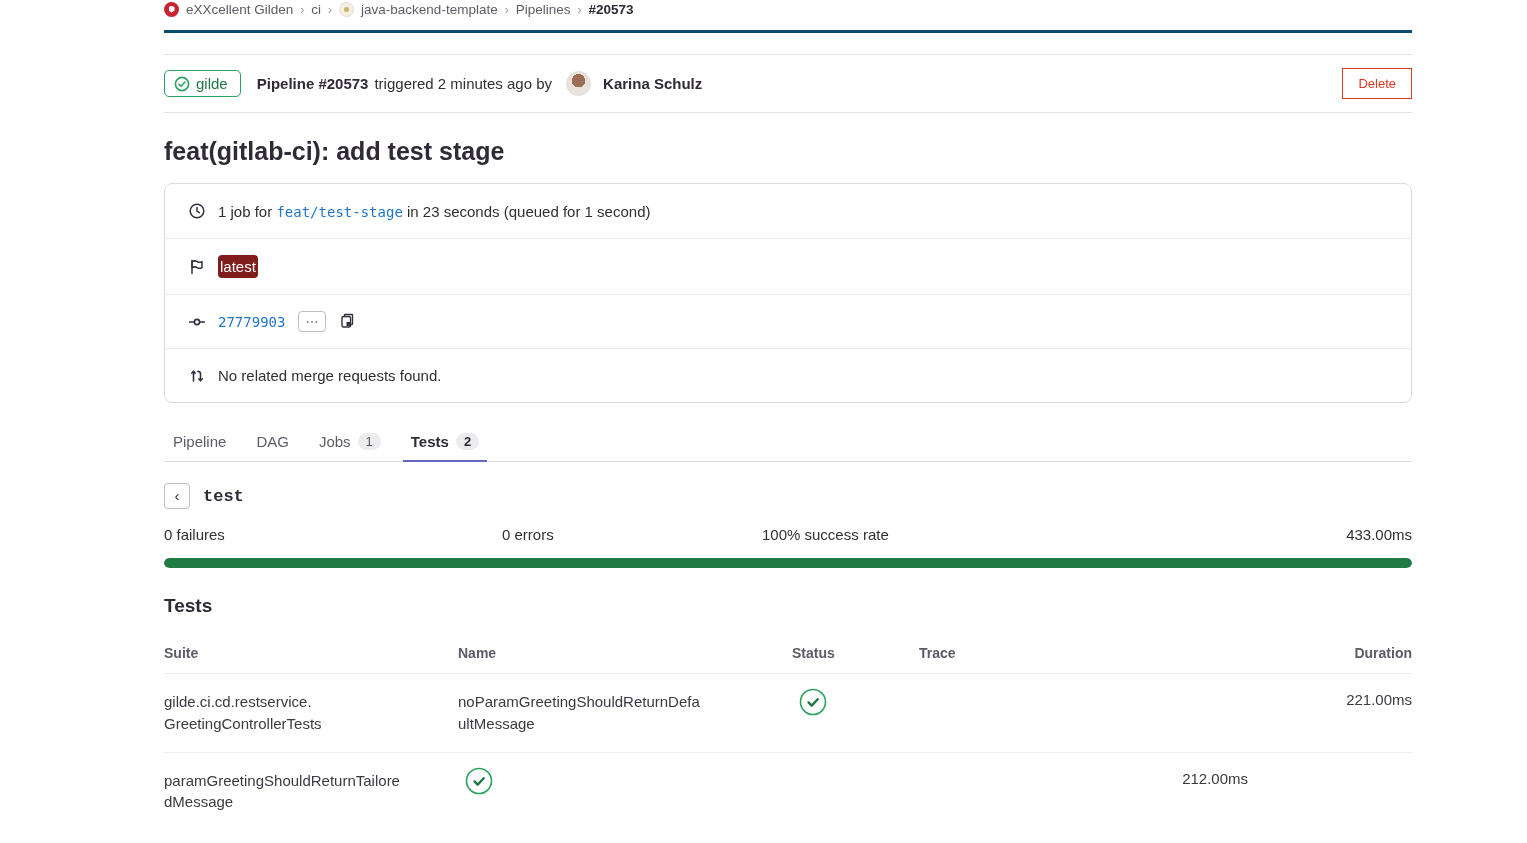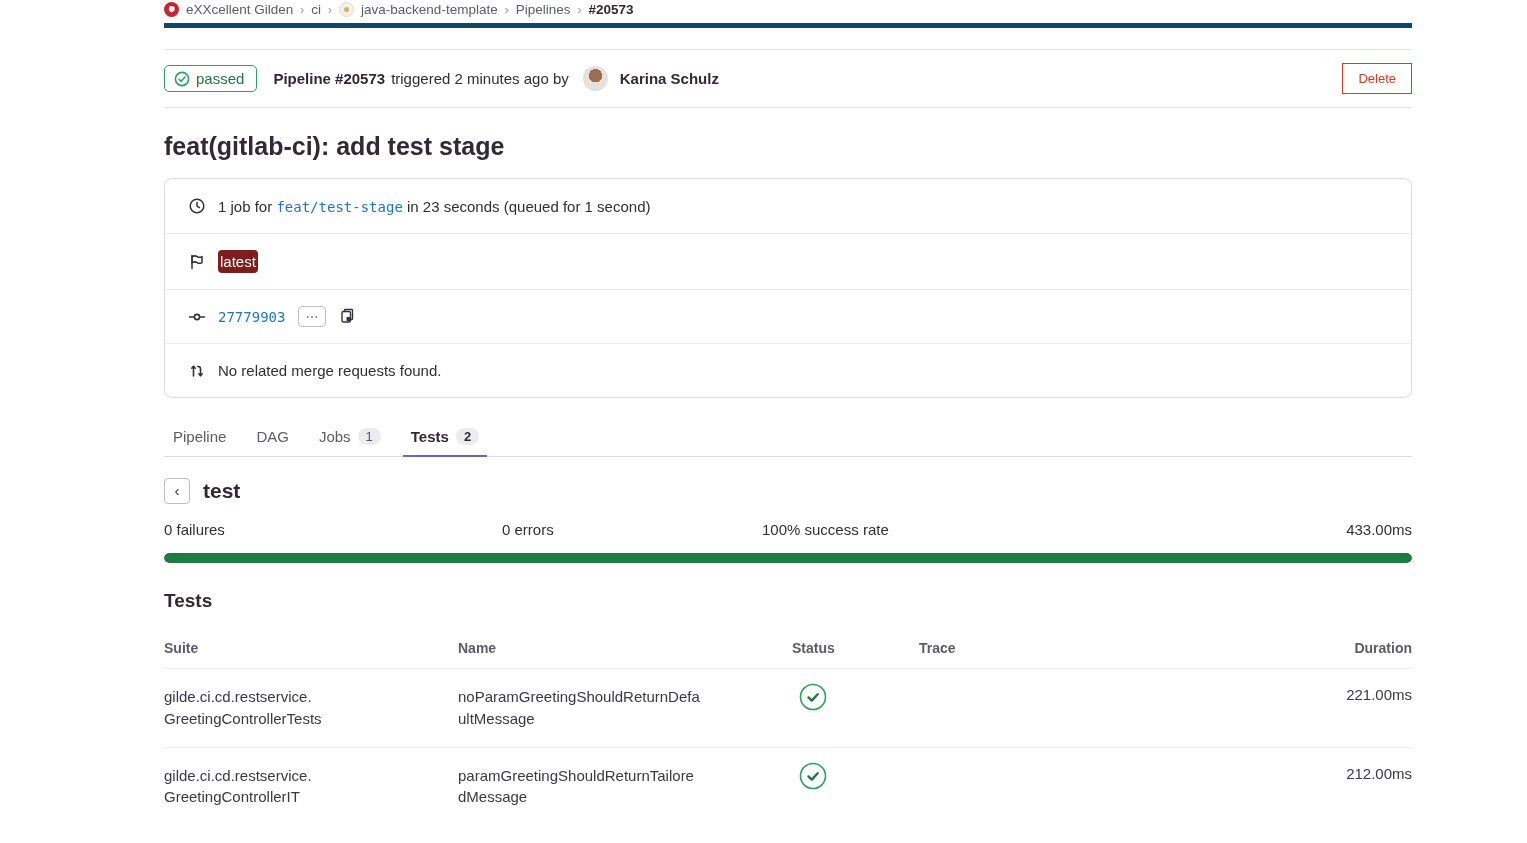--- a/index.html
+++ b/index.html
@@ -1,21 +1,21 @@
 <!DOCTYPE html>
 <html><head>
 <meta charset="utf-8">
 <style>
   * { box-sizing: border-box; margin: 0; padding: 0; }
   html,body { background:#fff; font-family:"Liberation Sans", sans-serif; color:#303030; }
   body { width:1527px; height:843px; overflow:hidden; }
   .container { margin-left:164px; width:1248px; }
 
   
-  .breadcrumb { display:flex; align-items:center; gap:7px; padding:2px 0 6px 0; border-bottom:5px solid #0c4a6e; font-size:13.5px; color:#5c5c66; }
+  .breadcrumb { display:flex; align-items:center; gap:7px; padding:2px 0 13px 0; border-bottom:3px solid #0c4a6e; font-size:13.5px; color:#5c5c66; }
   .crumb { color:#5c5c66; text-decoration:none; display:flex; align-items:center; gap:5px; cursor:pointer; }
   .crumb.current { color:#2f2a36; font-weight:bold; }
   .crumb-sep { color:#9a99a3; font-size:12px; }
   .avatar-dot { width:15px; height:15px; border-radius:50%; display:inline-block; }
   .group-logo { background:#c8242f; position:relative; }
   .group-logo::after { content:""; position:absolute; left:4.5px; top:3.5px; width:6px; height:7px; background:#fff; clip-path:polygon(50% 0,100% 25%,100% 70%,50% 100%,0 70%,0 25%); }
   .project-logo { background:#f5f0e4; border:1px solid #e0dccc; position:relative; }
   .project-logo::after { content:""; position:absolute; left:4px; top:4px; width:5px; height:5px; border-radius:50%; background:#c9b36a; }
 
   
@@ -44,21 +44,21 @@
   .tabs { margin-top:21px; display:flex; border-bottom:1px solid #dbdbdb; padding-left:1px; }
   .tab { display:flex; align-items:center; gap:7px; padding:9px 8px 11px 8px; font-size:15px; color:#5c5c66; cursor:pointer; margin-right:14px; position:relative; }
   .tab.active { color:#2f2a36; font-weight:bold; }
   .tab.active::after { content:""; position:absolute; left:0; right:0; bottom:-1px; height:2px; background:#6666c4; }
   .count-badge { background:#ececef; color:#57565e; border-radius:10px; padding:1px 8px; font-size:13px; font-weight:normal; }
   .tab.active .count-badge { color:#2f2a36; font-weight:bold; }
 
   
   .suite-header { display:flex; align-items:center; gap:13px; margin-top:21px; }
   .btn-back { width:26px; height:26px; border:1px solid #bfbfc3; border-radius:4px; background:#fff; color:#33303f; font-size:15px; line-height:22px; cursor:pointer; }
-  .suite-name { font-size:21px; font-weight:bold; color:#2f2a36; }
+  .suite-name { font-size:17px; font-weight:bold; color:#2f2a36;font-family:Liberation Mono, monospace; }
 
   
   .stats-row { display:grid; grid-template-columns:338px 260px 221px 1fr auto; margin-top:17px; font-size:15px; color:#303030; }
   .stats-row .right { text-align:right; }
   .progress-track { margin-top:15px; height:10px; border-radius:6px; background:#e9e9ec; overflow:hidden; }
   .progress-fill { height:100%; background:#1f7a44; border-radius:6px; }
 
   
   .tests-heading { margin-top:27px; font-size:19px; font-weight:bold; color:#2f2a36; }
   .tbl-header, .tbl-row { display:grid; grid-template-columns:250px 290px 83px 1fr 120px; column-gap:0;gap:44px; }
@@ -88,21 +88,21 @@
     <span class="crumb-sep">›</span>
     <span class="crumb current">#20573</span>
   </nav>
 
   <div class="status-bar">
     <span class="badge-passed">
       <svg class="icon16" viewBox="0 0 16 16" width="16" height="16" fill="none" stroke="#2da160" stroke-width="1.6">
           <circle cx="8" cy="8" r="6.6"></circle>
           <path d="M5 8.2l2 2 4-4.2" stroke-linecap="round" stroke-linejoin="round"></path>
         </svg>
-      <span>passed</span>
+      <span>gilde</span>
     </span>
     <span class="pipeline-info">
       <span class="bold">Pipeline #20573</span>
       <span>triggered 2 minutes ago by</span>
       <span class="user-avatar"></span>
       <span class="bold">Karina Schulz</span>
     </span>
     <span class="spacer"></span>
     <button class="btn-delete">Delete</button>
   </div>
@@ -204,21 +204,20 @@
       <svg class="status-check" viewBox="0 0 28 28" fill="none">
           <circle cx="14" cy="14" r="12.5" stroke="#2da160" stroke-width="1.6"></circle>
           <path d="M9.5 14.4l3.2 3.2 6-6.4" stroke="#217645" stroke-width="2.4" stroke-linecap="round" stroke-linejoin="round"></path>
         </svg>
     </span>
     <span></span>
     <span class="cell-right">221.00ms</span>
   </div>
 
   <div class="tbl-row">
-    <span class="cell-suite">gilde.​ci.​cd.​restservice.​GreetingControllerIT</span>
     <span class="cell-name">paramGreetingShouldReturnTailoredMessage</span>
     <span>
       <svg class="status-check" viewBox="0 0 28 28" fill="none">
           <circle cx="14" cy="14" r="12.5" stroke="#2da160" stroke-width="1.6"></circle>
           <path d="M9.5 14.4l3.2 3.2 6-6.4" stroke="#217645" stroke-width="2.4" stroke-linecap="round" stroke-linejoin="round"></path>
         </svg>
     </span>
     <span></span>
     <span class="cell-right">212.00ms</span>
   </div>

